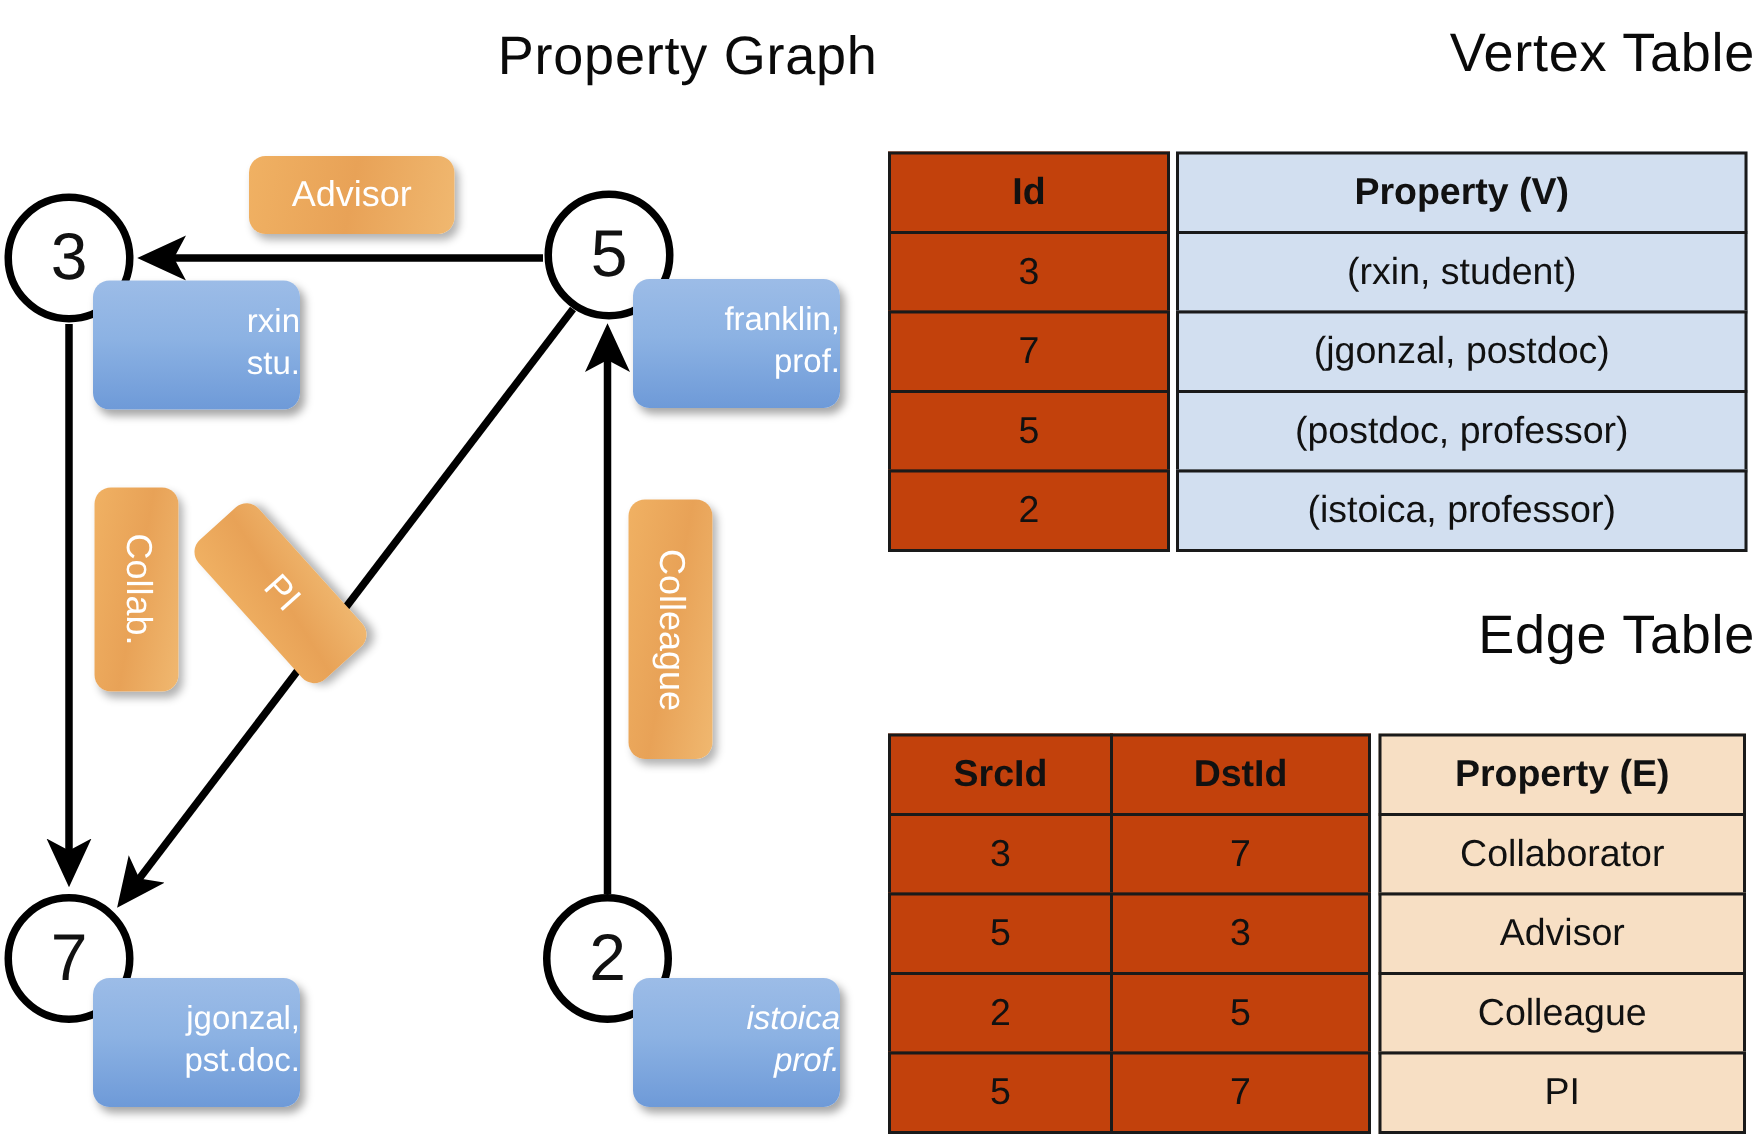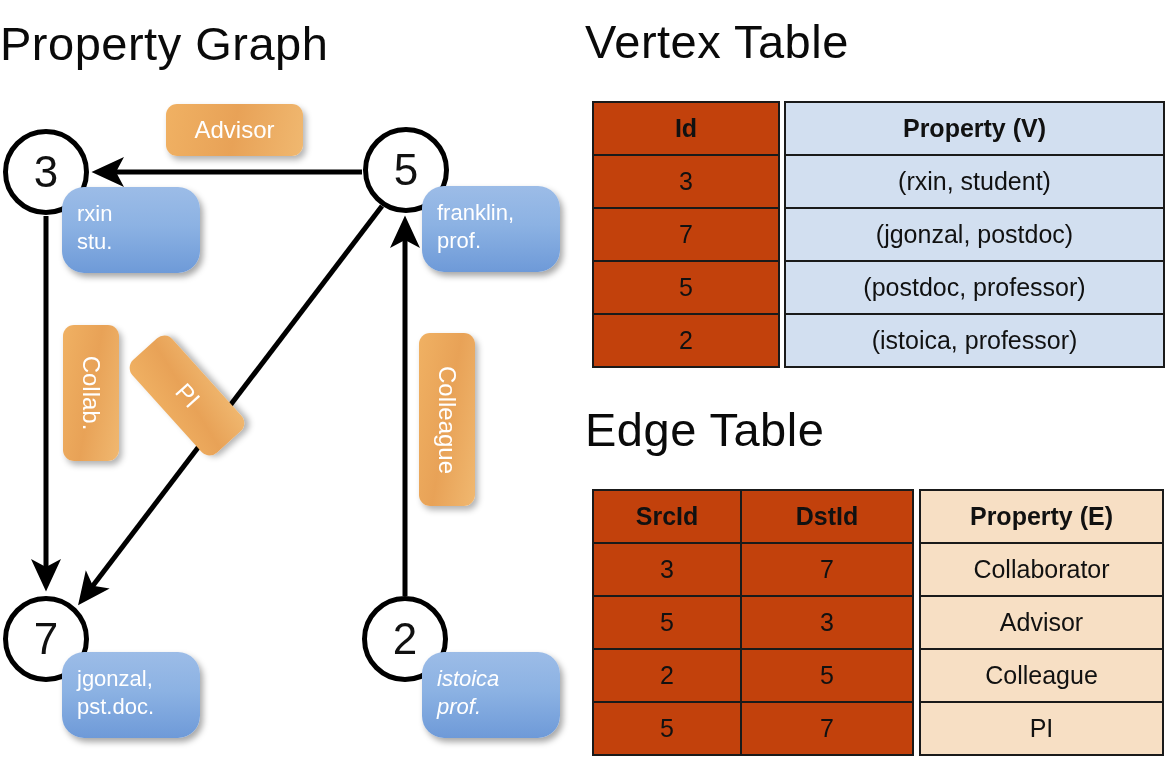--- a/index.html
+++ b/index.html
@@ -13,25 +13,25 @@
     position: relative;
     overflow: hidden;
     font-family: "Liberation Sans", sans-serif;
     color: #000000;
   }
 
   
   .section-title {
     position: absolute;
     font-weight: 400;
-    font-size: 47px;
+    font-size: 36px;
     letter-spacing: 0.5px;
     color: #0a0a0a;
     white-space: nowrap;
-    text-align: left;
+    text-align: right;
     font-family: "Liberation Sans", sans-serif;
   }
   #title-property-graph { left: 0;   top: 16px;  width: 585px; }
   #title-vertex-table   { left: 585px; top: 14px; width: 585px; }
   #title-edge-table     { left: 585px; top: 402px; width: 585px; }
 
   
   #graph-panel {
     position: absolute;
     left: 0; top: 0;
@@ -57,30 +57,31 @@
     line-height: 1;
     color: #111;
     font-family: "Liberation Sans", sans-serif;
     z-index: 4;
   }
 
   .vprop-box {
     position: absolute;
     width: 138px;
     min-height: 86px;
-    border-radius: 22px;
+    border-radius: 11px;
     background: linear-gradient(180deg, #9cbce7 0%, #8cb2e3 45%, #6e9ad8 100%);
     box-shadow: 3px 4px 6px rgba(0,0,0,0.35);
     color: #ffffff;
     font-size: 22px;
     line-height: 28px;
     padding: 13px 0 13px 15px;
     box-sizing: border-box;
     z-index: 6;
     font-family: "Liberation Sans", sans-serif;
+    text-align: right;
   }
 
   .eprop-box {
     position: absolute;
     border-radius: 11px;
     background: linear-gradient(100deg, #f0b163 0%, #e8a257 50%, #f0b870 100%);
     box-shadow: 3px 4px 6px rgba(0,0,0,0.30);
     color: #ffffff;
     font-size: 24px;
     display: flex;

